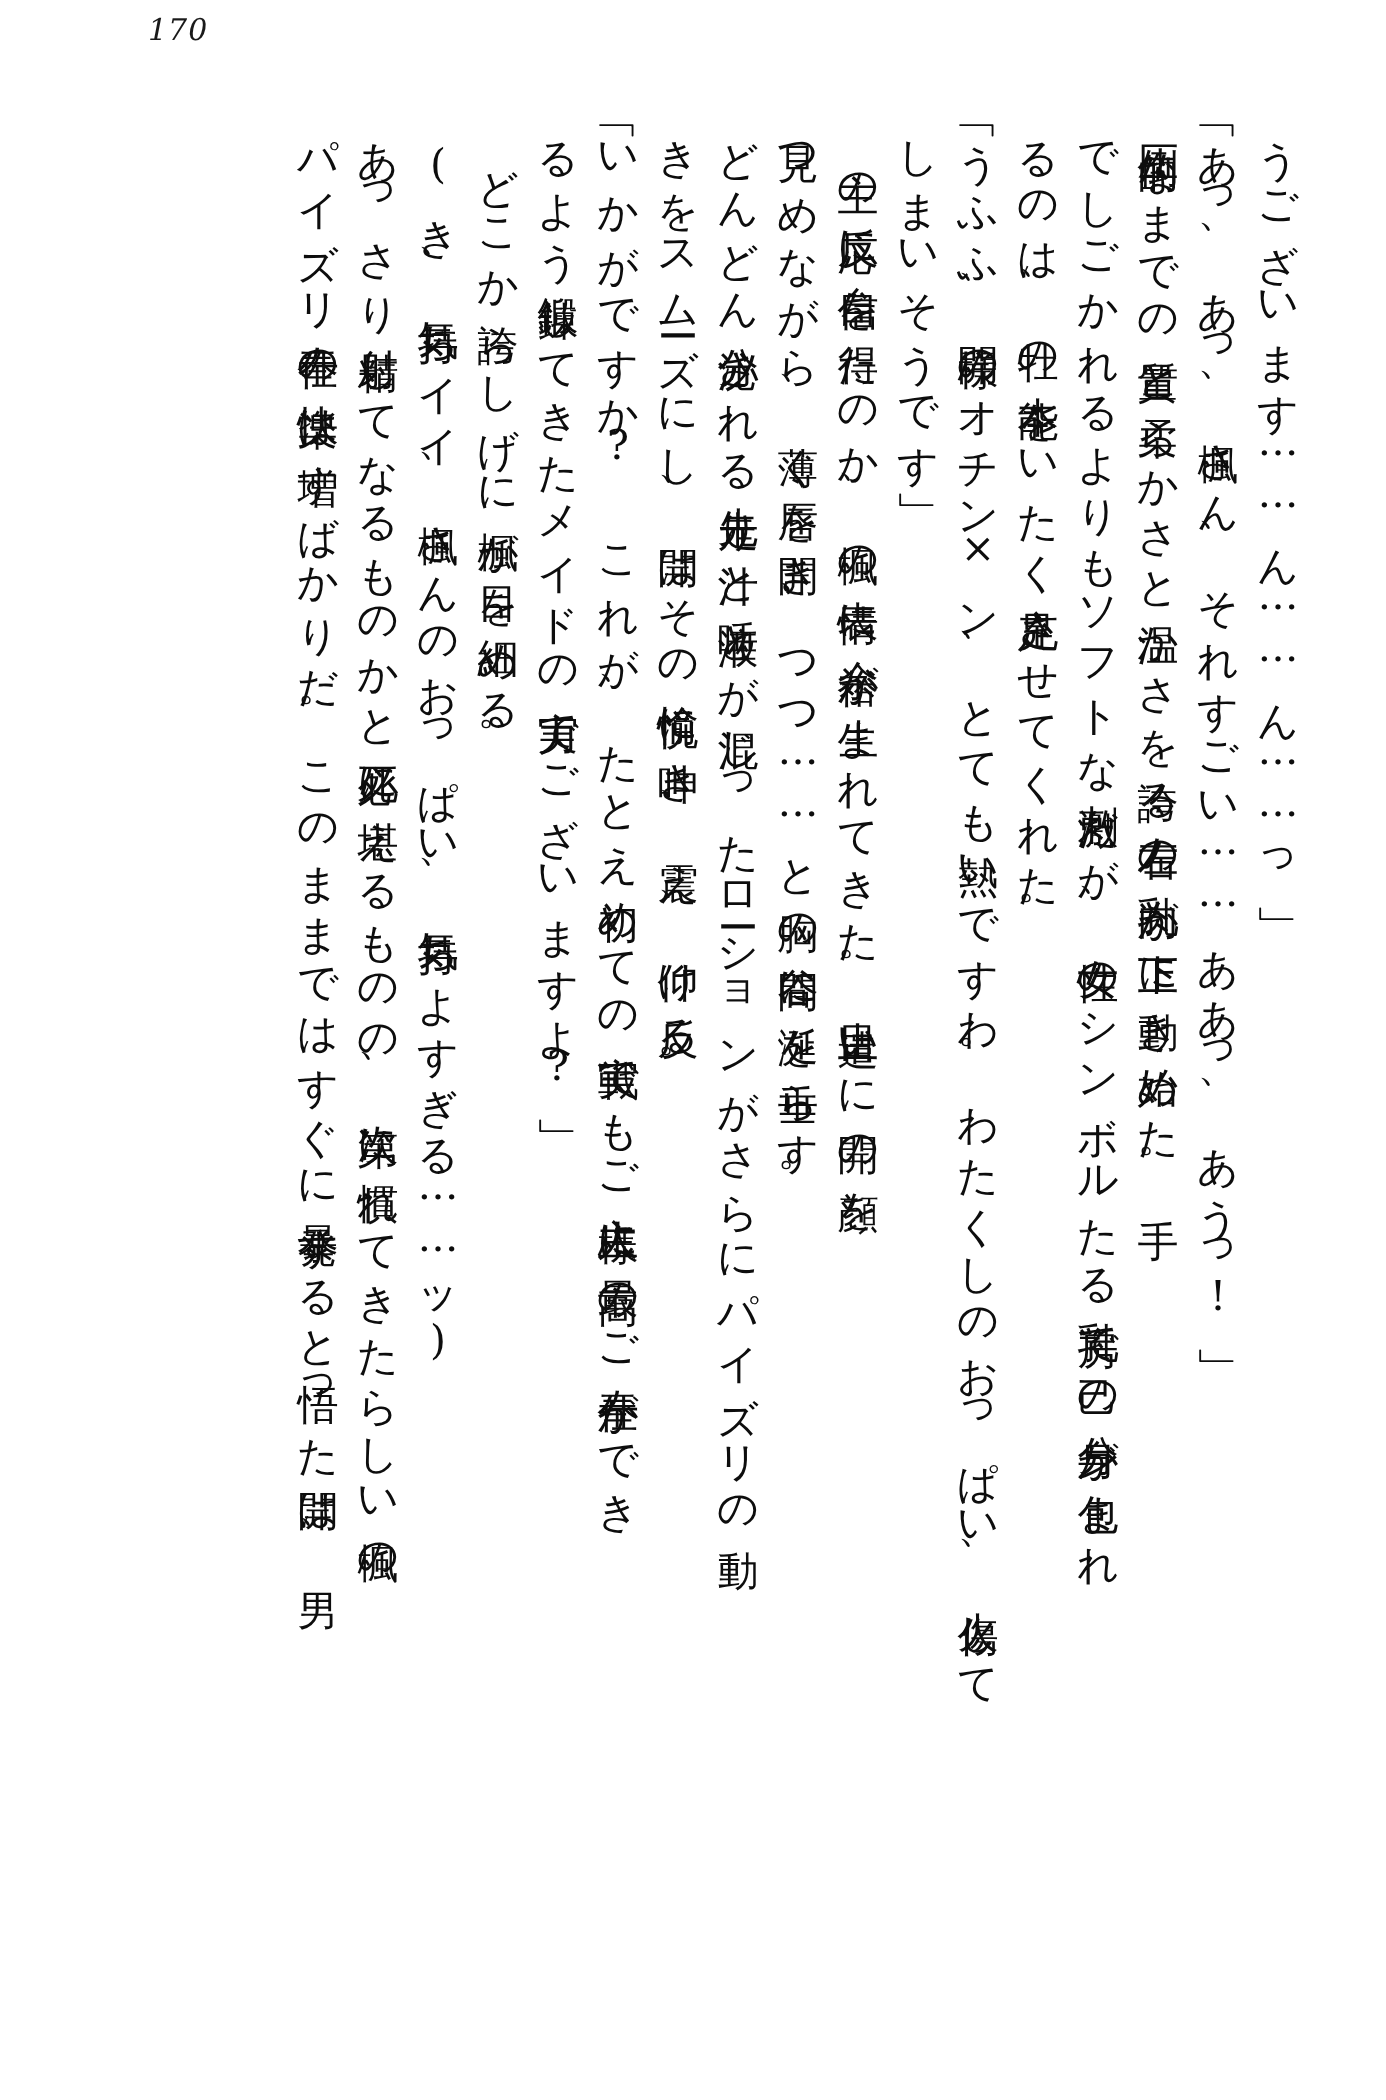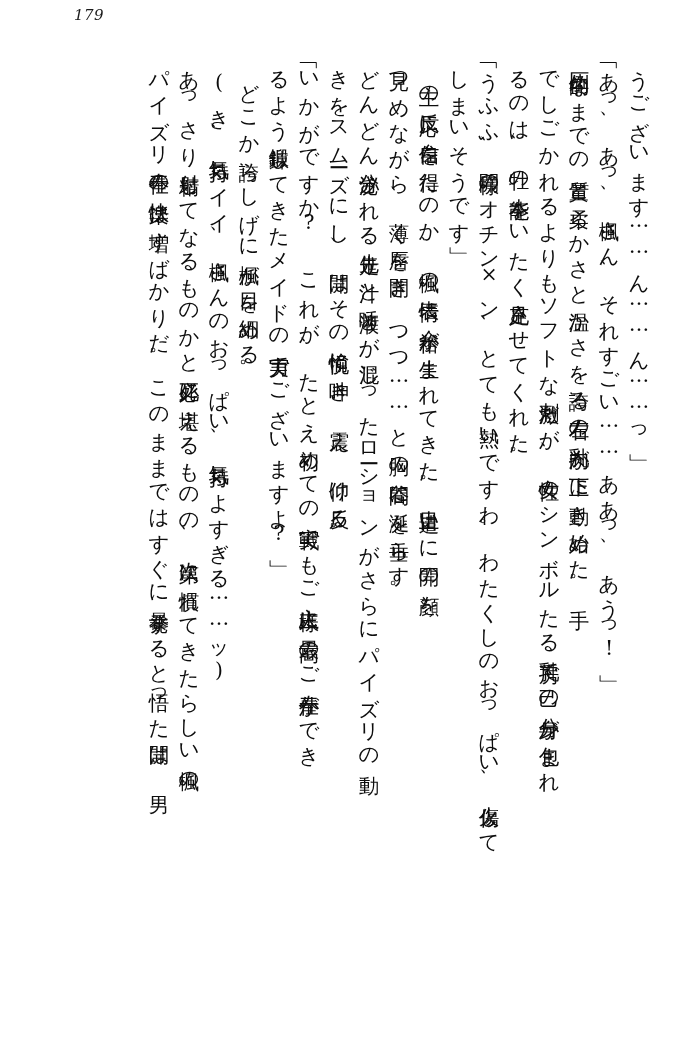--- a/index.html
+++ b/index.html
@@ -68,21 +68,21 @@
   
   .col.indent {
     padding-top: 14px;
   }
 </style>
 </head>
 <body>
 
 <div class="page">
 
-  <div class="page-number">179</div>
+  <div class="page-number">170</div>
 
   <div class="text-block">
     <div class="col">うございます……ん……ん……っ」</div>
     <div class="col">「あっ、あっ、楓さん、それすごい……ああっ、あうっ!」</div>
     <div class="col">圧倒的なまでの質量と柔らかさと温かさを誇る左右の乳肉が上下に動き始めた。手</div>
     <div class="col">でしごかれるよりもソフトな刺激だが、女性のシンボルたる乳房で己の分身が包まれ</div>
     <div class="col">るのは、牡の本能をいたく充足させてくれた。</div>
     <div class="col">「うふふ、開様のオチン×ン、とても熱いですわ。わたくしのおっぱい、火傷して</div>
     <div class="col">しまいそうです」</div>
     <div class="col indent">主の反応に自信を得たのか、楓の表情に余裕が生まれてきた。上目遣いに開の顔を</div>

